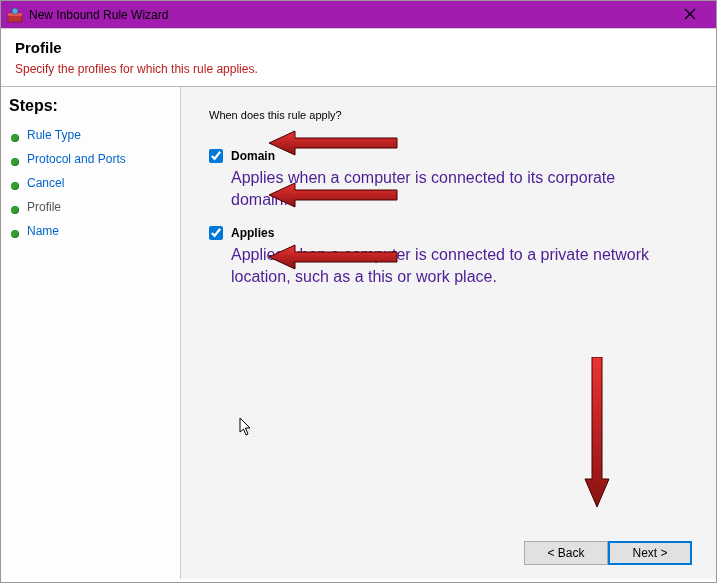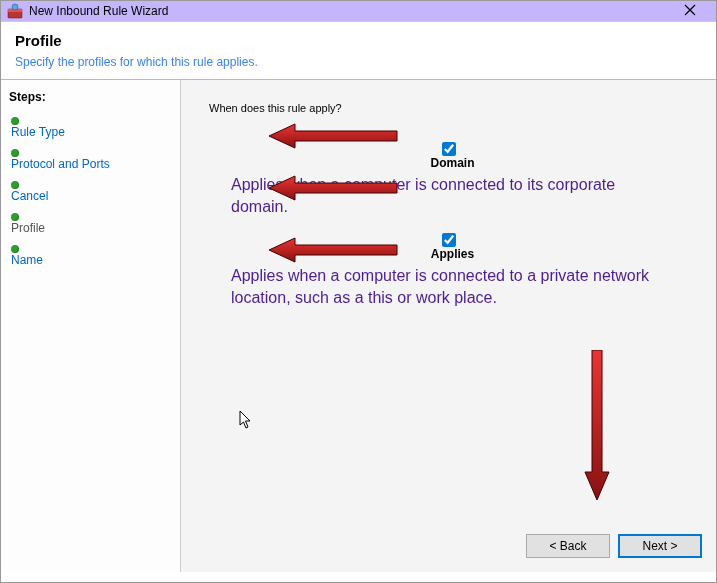--- a/index.html
+++ b/index.html
@@ -11,23 +11,23 @@
     background: #fff;
     color: #000;
     width: 717px;
     height: 583px;
     overflow: hidden;
     border: 1px solid #999;
   }
   .titlebar {
     display: flex;
     align-items: center;
-    height: 21px;
+    height: 28px;
     padding: 0 6px;
-    background: #c4b5fd;
+    background: #a21caf;
     border-bottom: 1px solid #ccc;
   }
   .titlebar .app-icon {
     width: 16px; height: 16px;
     margin-right: 6px;
   }
   .titlebar .title {
     flex: 1;
     font-size: 12px;
   }
@@ -42,45 +42,44 @@
     border-bottom: 1px solid #bbb;
     background: #fff;
   }
   .header-area h1 {
     margin: 0 0 6px 0;
     font-size: 15px;
     font-weight: bold;
   }
   .header-area .subtitle {
     font-size: 12px;
-    color: #3b82f6;
+    color: #b91c1c;
   }
   .body-area {
     display: flex;
     height: calc(100% - 28px - 61px);
     min-height: 0;
   }
   .sidebar {
     width: 180px;
     background: #fdfdfd;
     border-right: 1px solid #ccc;
     padding: 10px 8px;
   }
   .sidebar .steps-label {
     font-weight: bold;
-    font-size: 12px;
+    font-size: 16px;
     margin-bottom: 8px;
   }
   .step-item {
     display: flex;
-    align-items: flex-start;
+    align-items: flex-end;
     padding: 5px 2px;
     font-size: 12px;
     cursor: pointer;
-    flex-direction: column;
   }
   .bullet {
     width: 8px; height: 8px;
     border-radius: 50%;
     background: #2e9e2e;
     margin-right: 8px;
     flex-shrink: 0;
     box-shadow: inset -1px -1px 1px rgba(0,0,0,0.2);
   }
   .step-link { color: #0066cc; }
@@ -95,44 +94,42 @@
     font-size: 11px;
     margin-bottom: 28px;
   }
   .option {
     margin-bottom: 16px;
   }
   .option-row {
     display: flex;
     align-items: center;
     position: relative;
-    flex-direction: column;
   }
   .option-row input[type=checkbox] {
     width: 14px; height: 14px;
     margin: 0 8px 0 0;
     accent-color: #0078d7;
   }
   .option-label {
     font-weight: bold;
     font-size: 12px;
   }
   .option-desc {
     font-size: 16px;
     color: #4c1d95;
     margin: 4px 0 0 22px;
     max-width: 430px;
     line-height: 1.35;
   }
   .button-bar {
     position: absolute;
     bottom: 14px;
-    right: 14px;
-    display: flex;
-    gap: 8px;
+    right: 24px;
+    display: flex;
   }
   .btn {
     min-width: 84px;
     height: 24px;
     background: #e1e1e1;
     border: 1px solid #aaa;
     font-size: 12px;
     font-family: inherit;
     cursor: pointer;
   }

